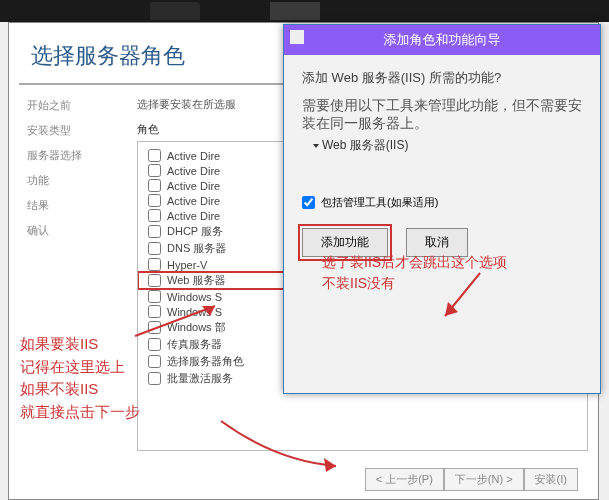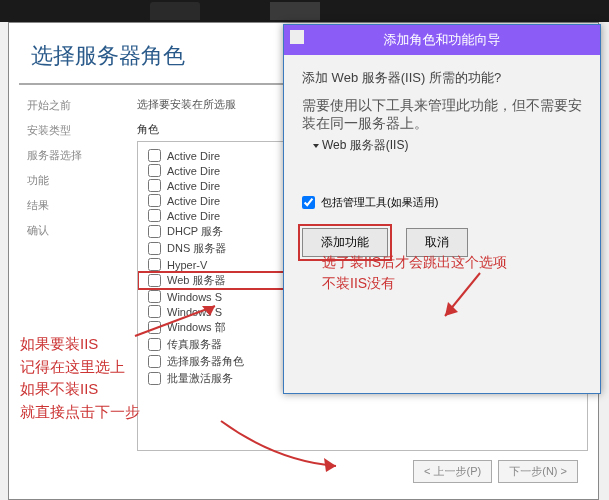--- a/index.html
+++ b/index.html
@@ -15,21 +15,21 @@
 .sidebar-item { padding: 5px 8px; cursor: pointer; }
 .sidebar-item.active { background: #fff; color: #333; border-left: 3px solid #3a7abd; font-weight: normal; }
 .sidebar-item.active { background: #3a7abd; color: #fff; }
 .roles-area { flex: 1; padding: 0 10px; }
 .roles-header { font-size: 11px; color: #555; padding: 4px 0 8px 0; }
 .roles-label { font-size: 11px; color: #333; padding: 2px 0; }
 .roles-box { border: 1px solid #bbb; margin-top: 2px; padding: 6px 0; height: 310px; overflow: hidden; }
 .role-item { display: flex; align-items: center; padding: 1px 10px; font-size: 11px; color: #444; }
 .role-item input { margin-right: 6px; }
 .role-item.hl { outline: 2px solid #c33; outline-offset: -1px; }
-.footer-btns { position: absolute; bottom: 16px; right: 20px; display: flex; gap: 6px; }
+.footer-btns { position: absolute; bottom: 8px; right: 20px; display: flex; }
 .footer-btns button { font-size: 11px; padding: 3px 10px; background: #f4f4f4; border: 1px solid #aaa; color: #888; }
 .dialog { position: absolute; top: 24px; left: 283px; width: 318px; height: 370px; background: #f2f2f2; border: 1px solid #3a7abd; box-shadow: 0 0 8px rgba(0,0,0,0.4); }
 .dialog-title { background: #8b5cf6; color: #fff; font-size: 13px; padding: 6px 12px; text-align: center; position: relative; }
 .dialog-icon { position: absolute; left: 6px; top: 5px; width: 14px; height: 14px; background: #eee; }
 .dialog-body { padding: 14px 18px; }
 .dialog-q { font-size: 13px; color: #404040; margin-bottom: 10px; }
 .dialog-hint { font-size: 14px; color: #555; margin-bottom: 2px; }
 .dialog-tree { font-size: 12px; color: #333; line-height: 1.7; margin-bottom: 40px; }
 .dialog-tree .lvl1 { padding-left: 12px; }
 .dialog-tree .lvl2 { padding-left: 28px; }
@@ -126,20 +126,21 @@
         <div class="role-item">
             <input type="checkbox" style="">
             <span>批量激活服务</span>
           </div>
       </div>
     </div>
   </div>
   <div class="footer-btns">
     <button>&lt; 上一步(P)</button>
     <button>下一步(N) &gt;</button>
+    <button disabled="">安装(I)</button>
   </div>
 </div>
 
 <div class="dialog">
   <div class="dialog-title">
     <span class="dialog-icon"></span>
     <span>添加角色和功能向导</span>
   </div>
   <div class="dialog-body">
     <div class="dialog-q">添加 Web 服务器(IIS) 所需的功能?</div>

